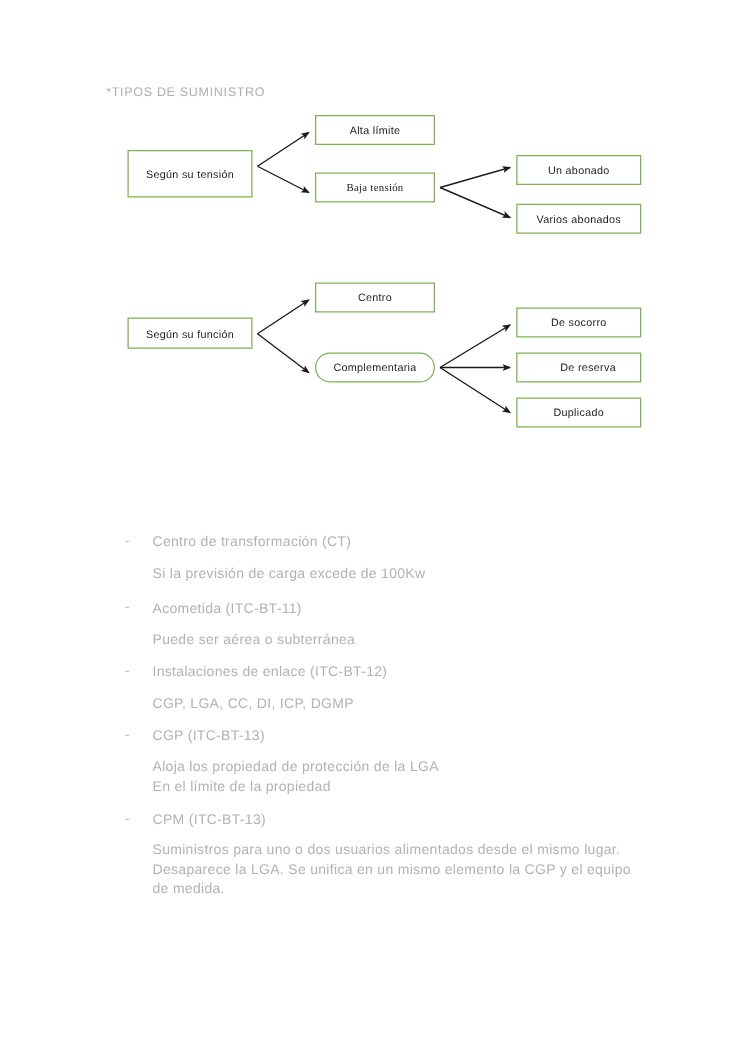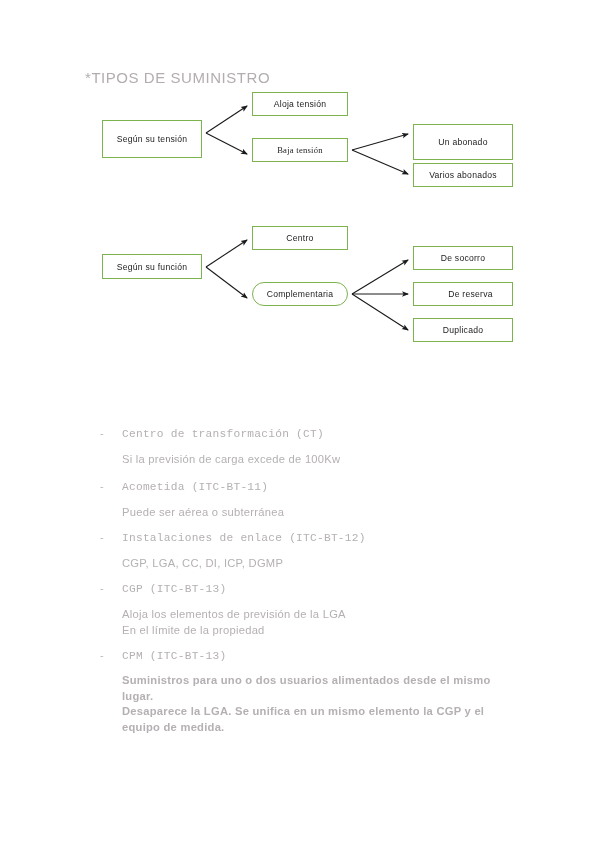--- a/index.html
+++ b/index.html
@@ -16,21 +16,21 @@
   }
   .page {
     position: absolute;
     inset: 0;
     background: #ffffff;
   }
 
   
   .heading {
     position: absolute;
-    font-size: 15px;
+    font-size: 10px;
     letter-spacing: 0.55px;
     color: #b3adb0;
     white-space: nowrap;
     font-family: "Liberation Sans", sans-serif;
   }
   #heading-tipos { left: 85px; top: 69px; }
   #heading-elementos { left: 85px; top: 386px; }
 
   
   .diagram {
@@ -57,21 +57,21 @@
     font-size: 8.6px;
     letter-spacing: 0.25px;
     font-family: "Liberation Sans", sans-serif;
     white-space: nowrap;
   }
 
   
   #node-segun-tension   { left: 102px; top: 120px; width: 100px; height: 38px; }
   #node-alta-tension    { left: 252px; top: 92px;  width: 96px;  height: 24px; }
   #node-baja-tension    { left: 252px; top: 138px; width: 96px;  height: 24px; font-family: Liberation Serif, serif; }
-  #node-un-abonado      { left: 413px; top: 124px; width: 100px; height: 36px; }
+  #node-un-abonado      { left: 413px; top: 124px; width: 100px; height: 24px; }
   #node-varios-abonados { left: 413px; top: 163px; width: 100px; height: 24px; }
 
   
   #node-segun-funcion   { left: 102px; top: 254px; width: 100px; height: 25px; }
   #node-normal          { left: 252px; top: 226px; width: 96px;  height: 24px; }
   #node-complementaria  { left: 252px; top: 282px; width: 96px;  height: 24px; border-radius: 12px; }
   #node-de-socorro      { left: 413px; top: 246px; width: 100px; height: 24px; }
   #node-de-reserva      { left: 413px; top: 282px; width: 100px; height: 24px; padding-left: 15px; }
   #node-duplicado       { left: 413px; top: 318px; width: 100px; height: 24px; }
 
@@ -96,21 +96,21 @@
     font-family: "Liberation Sans", sans-serif;
   }
   .list-item .bullet-text {
     position: absolute;
     left: 22px;
     top: 0;
     color: #b5b0b3;
     font-size: 11.2px;
     letter-spacing: 0.25px;
     line-height: 15px;
-    font-family: Liberation Mono, monospace;
+    font-family: Liberation Sans, sans-serif;
     white-space: nowrap;
   }
   .note {
     position: absolute;
     left: 122px;
     color: #b5b0b3;
     font-size: 11.2px;
     letter-spacing: 0.25px;
     line-height: 15.5px;
     font-family: "Liberation Sans", sans-serif;
@@ -138,21 +138,21 @@
       <line x1="206" y1="133" x2="247" y2="106" stroke="#1a1a1a" stroke-width="1.1" marker-end="url(#arrowhead1)"></line>
 
       <line x1="206" y1="133" x2="247" y2="154" stroke="#1a1a1a" stroke-width="1.1" marker-end="url(#arrowhead1)"></line>
 
       <line x1="352" y1="150" x2="408" y2="134" stroke="#1a1a1a" stroke-width="1.1" marker-end="url(#arrowhead1)"></line>
 
       <line x1="352" y1="150" x2="408" y2="174" stroke="#1a1a1a" stroke-width="1.1" marker-end="url(#arrowhead1)"></line>
     </svg>
 
     <div class="node" id="node-segun-tension">Según su tensión</div>
-    <div class="node" id="node-alta-tension">Aloja tensión</div>
+    <div class="node" id="node-alta-tension">Alta límite</div>
     <div class="node" id="node-baja-tension">Baja tensión</div>
     <div class="node" id="node-un-abonado">Un abonado</div>
     <div class="node" id="node-varios-abonados">Varios abonados</div>
   </div>
 
   <div class="diagram">
 
     <svg width="599" height="848">
       <defs>
         <marker id="arrowhead2" markerWidth="7" markerHeight="7" refX="6" refY="3.2" orient="auto" markerUnits="userSpaceOnUse">
@@ -204,28 +204,28 @@
     </div>
     <div class="note" style="top: 556px;">
       <span class="line">CGP, LGA, CC, DI, ICP, DGMP</span>
     </div>
 
     <div class="list-item" style="top: 582px;">
       <span class="dash">-</span>
       <span class="bullet-text">CGP (ITC-BT-13)</span>
     </div>
     <div class="note" style="top: 607px;">
-      <span class="line">Aloja los elementos de previsión de la LGA</span>
+      <span class="line">Aloja los propiedad de protección de la LGA</span>
       <span class="line">En el límite de la propiedad</span>
     </div>
 
     <div class="list-item" style="top: 649px;">
       <span class="dash">-</span>
       <span class="bullet-text">CPM (ITC-BT-13)</span>
     </div>
-    <div class="note wrap" style="top: 673px; width: 392px; font-weight: bold;">
+    <div class="note wrap" style="top: 673px; width: 392px;">
       <span class="line">Suministros para uno o dos usuarios alimentados desde el mismo lugar.</span>
       <span class="line">Desaparece la LGA. Se unifica en un mismo elemento la CGP y el equipo de medida.</span>
     </div>
 
   </div>
 
 </div>
 
 </body></html>

